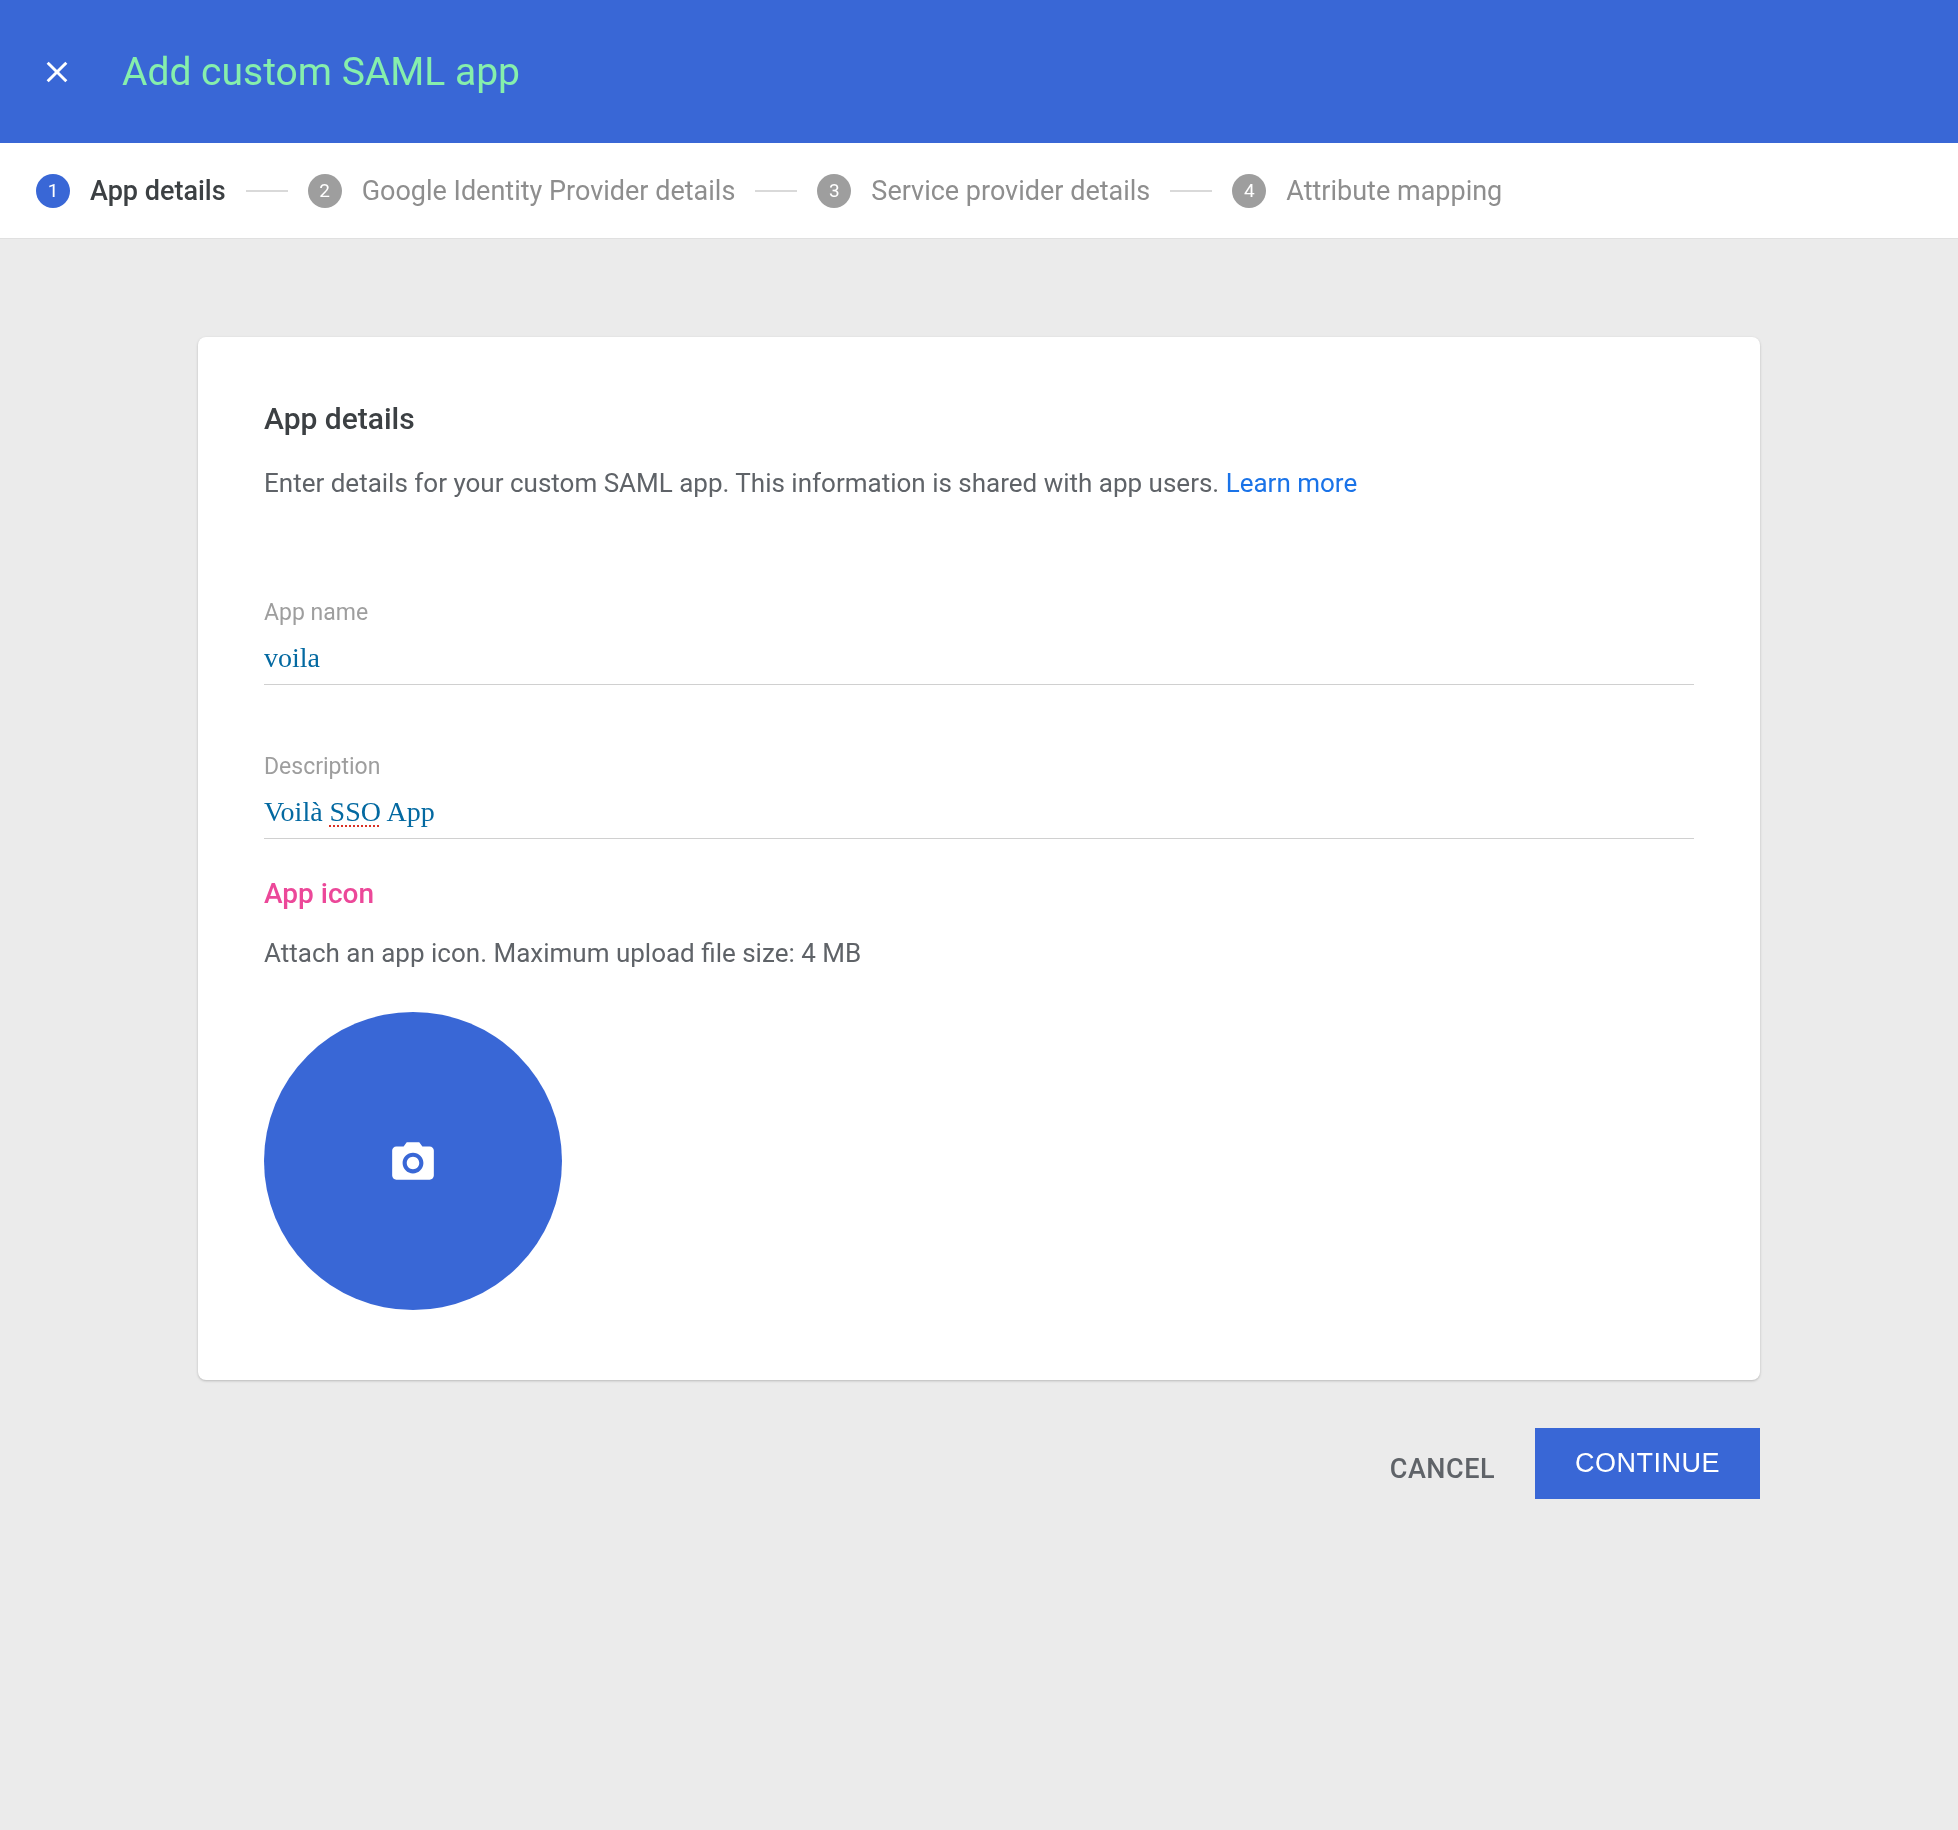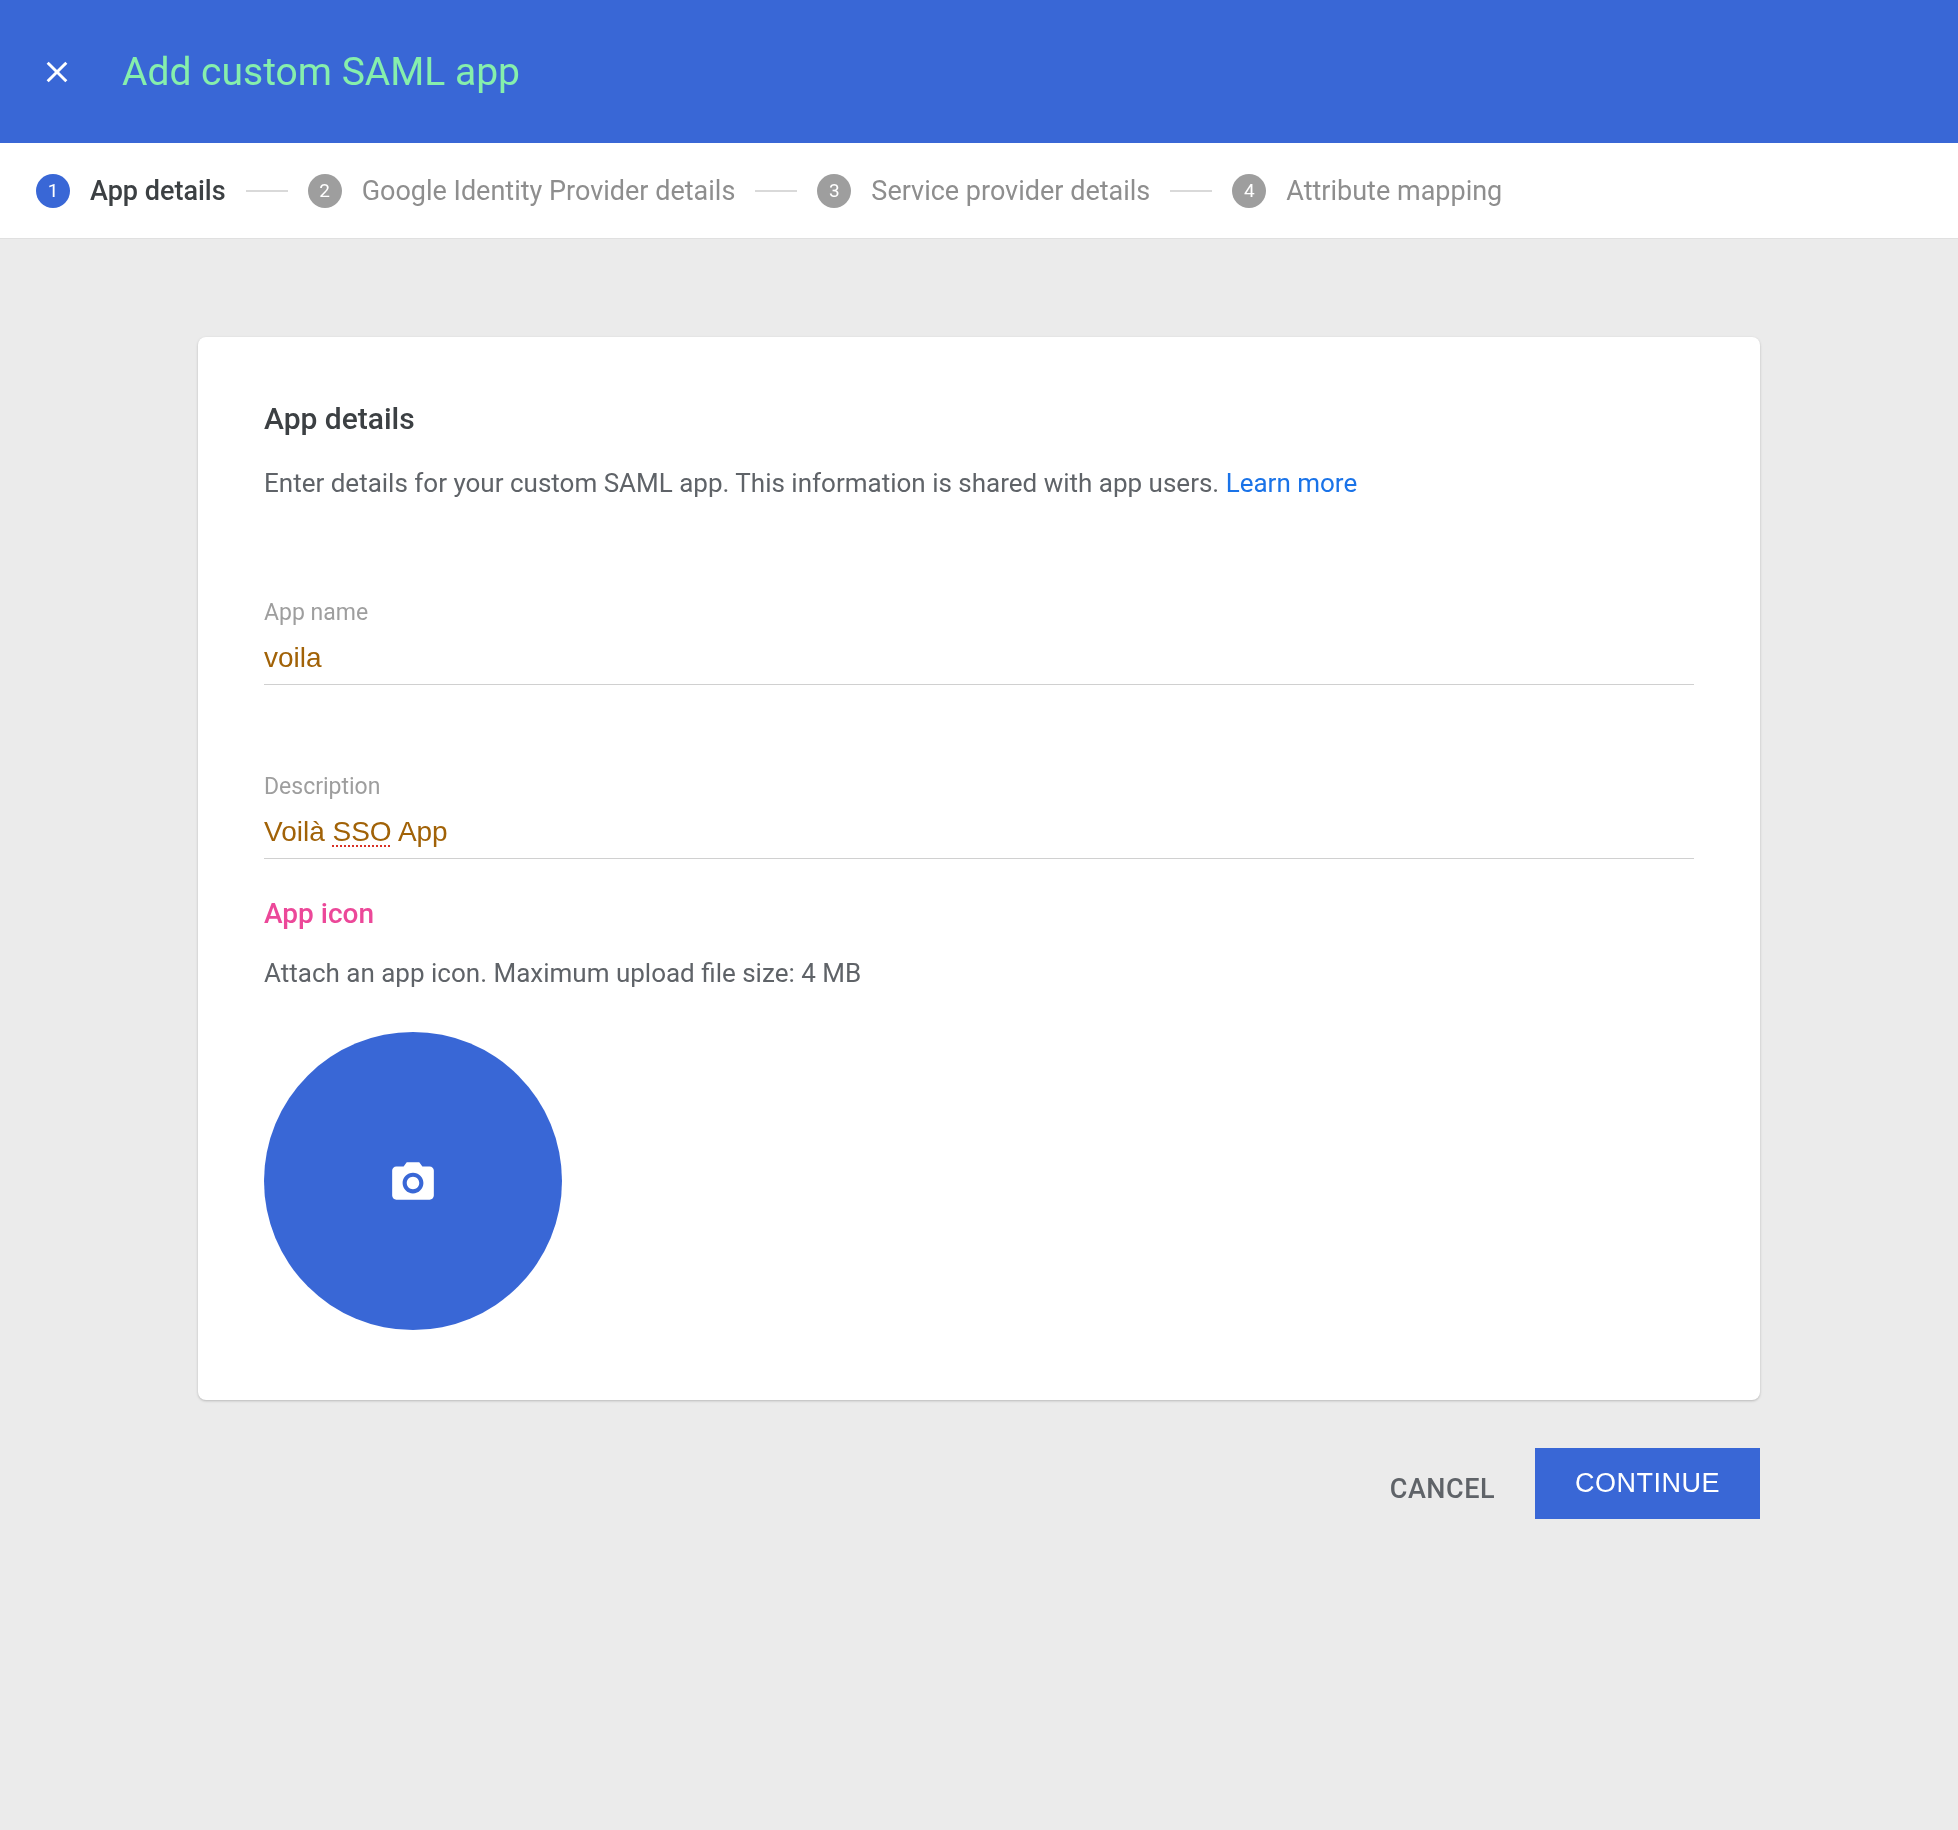--- a/index.html
+++ b/index.html
@@ -98,37 +98,37 @@
     line-height: 1.5;
   }
   .section-desc a {
     color: #1a73e8;
     text-decoration: none;
     cursor: pointer;
   }
 
   
   .field {
-    margin-bottom: 88px;
+    margin-bottom: 68px;
   }
   .field-label {
     font-size: 23px;
     color: #9e9e9e;
     margin-bottom: 10px;
   }
   .field-input {
     width: 100%;
     border: none;
     border-bottom: 1px solid #d0d0d0;
     font-size: 28px;
-    color: #a16207;
+    color: #0369a1;
     padding: 6px 0 10px 0;
     outline: none;
     background: transparent;
-    font-family: Liberation Sans, sans-serif;
+    font-family: Liberation Serif, serif;
   }
   .spell {
     text-decoration: underline dotted #d93025 2px;
     text-underline-offset: 4px;
     text-align: right;
   }
 
   
   .icon-section-title {
     font-size: 28px;

